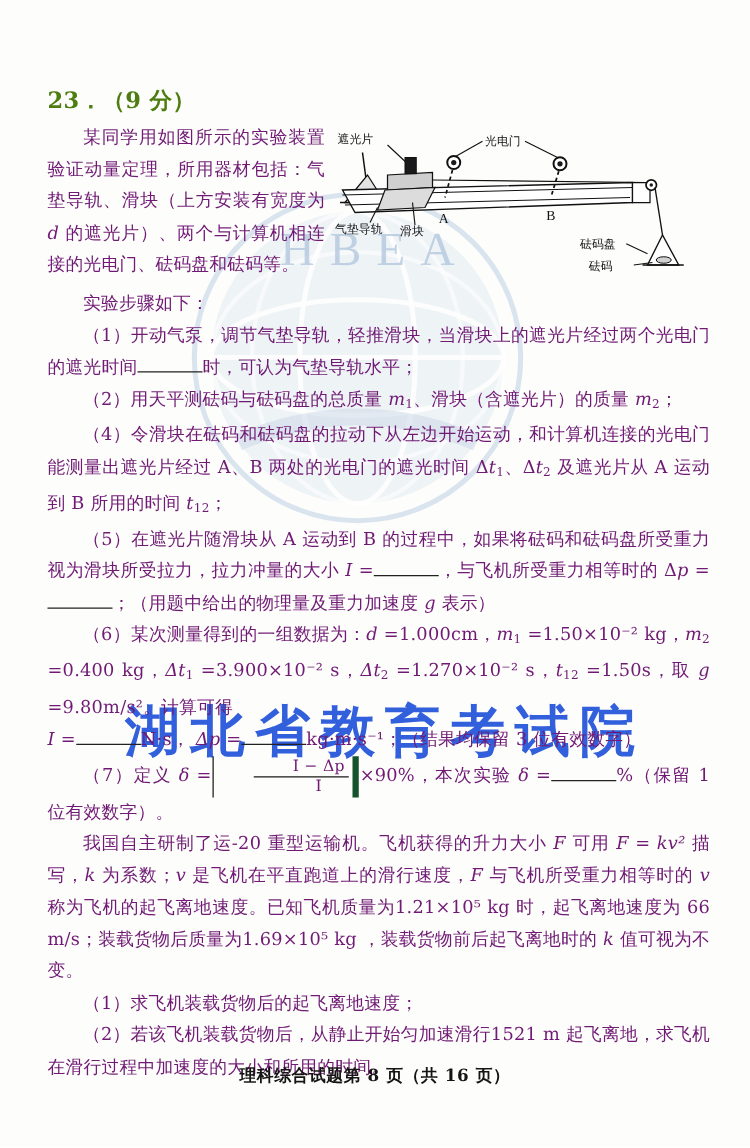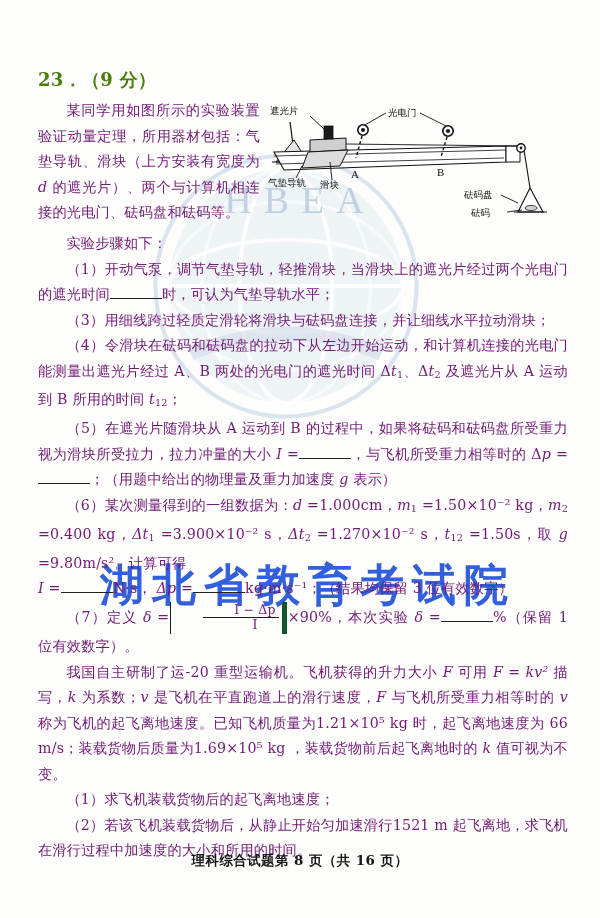--- a/index.html
+++ b/index.html
@@ -234,22 +234,22 @@
         </svg>
       </div>
 
       <p class="body indent"><span>某同学用如图所示的实验装置验证动量定理，所用器材包括：气垫导轨、滑块（上方安装有宽度为 </span><i class="v">d</i><span> 的遮光片）、两个与计算机相连接的光电门、砝码盘和砝码等。</span></p>
     </div>
 
     <p class="body indent">实验步骤如下：</p>
 
     <p class="body indent"><span>（1）开动气泵，调节气垫导轨，轻推滑块，当滑块上的遮光片经过两个光电门的遮光时间</span><span class="blank b-md"></span><span>时，可认为气垫导轨水平；</span></p>
 
-
-    <p class="body indent">（3）用细线跨过轻质定滑轮将滑块与砝码盘连接，并让细线水平拉动滑块；</p>
+    <p class="body indent"><span>（2）用天平测砝码与砝码盘的总质量 </span><i class="v">m</i><sub>1</sub><span>、滑块（含遮光片）的质量 </span><i class="v">m</i><sub>2</sub><span>；</span></p>
+
 
     <p class="body indent"><span>（4）令滑块在砝码和砝码盘的拉动下从左边开始运动，和计算机连接的光电门能测量出遮光片经过 A、B 两处的光电门的遮光时间 Δ</span><i class="v">t</i><sub>1</sub><span>、Δ</span><i class="v">t</i><sub>2</sub><span> 及遮光片从 A 运动到 B 所用的时间 </span><i class="v">t</i><sub>12</sub><span>；</span></p>
 
     <p class="body indent"><span>（5）在遮光片随滑块从 A 运动到 B 的过程中，如果将砝码和砝码盘所受重力视为滑块所受拉力，拉力冲量的大小 </span><i class="v">I</i><span> =</span><span class="blank b-md"></span><span>，与飞机所受重力相等时的 Δ</span><i class="v">p</i><span> =</span><span class="blank b-md"></span><span>；（用题中给出的物理量及重力加速度 </span><i class="v">g</i><span> 表示）</span></p>
 
     <p class="body indent"><span>（6）某次测量得到的一组数据为：</span><span><i class="v">d</i><span> =1.000cm，</span><i class="v">m</i><sub>1</sub><span> =1.50×10⁻² kg，</span><i class="v">m</i><sub>2</sub><span> =0.400 kg，</span><i class="v">Δt</i><sub>1</sub><span> =3.900×10⁻² s，</span><i class="v">Δt</i><sub>2</sub><span> =1.270×10⁻² s，</span><i class="v">t</i><sub>12</sub><span> =1.50s，</span></span><span>取 </span><i class="v">g</i><span> =9.80m/s²</span><span>。计算可得</span></p>
 
     <p class="body"><i class="v">I</i><span> =</span><span class="blank b-md"></span><span>N·s</span><span>，&nbsp;</span><i class="v">Δp</i><span> =</span><span class="blank b-md"></span><span>kg·m·s⁻¹</span><span>；（结果均保留 3 位有效数字）</span></p>
 
     <p class="body indent"><span>（7）定义 </span><i class="v">δ</i><span> =</span><span class="absbar"><span class="frac"><span class="num">I − Δp</span><span class="den">I</span></span></span><span>×90%</span><span>，本次实验 </span><i class="v">δ</i><span> =</span><span class="blank b-md"></span><span>%（保留 1 位有效数字）。</span></p>

